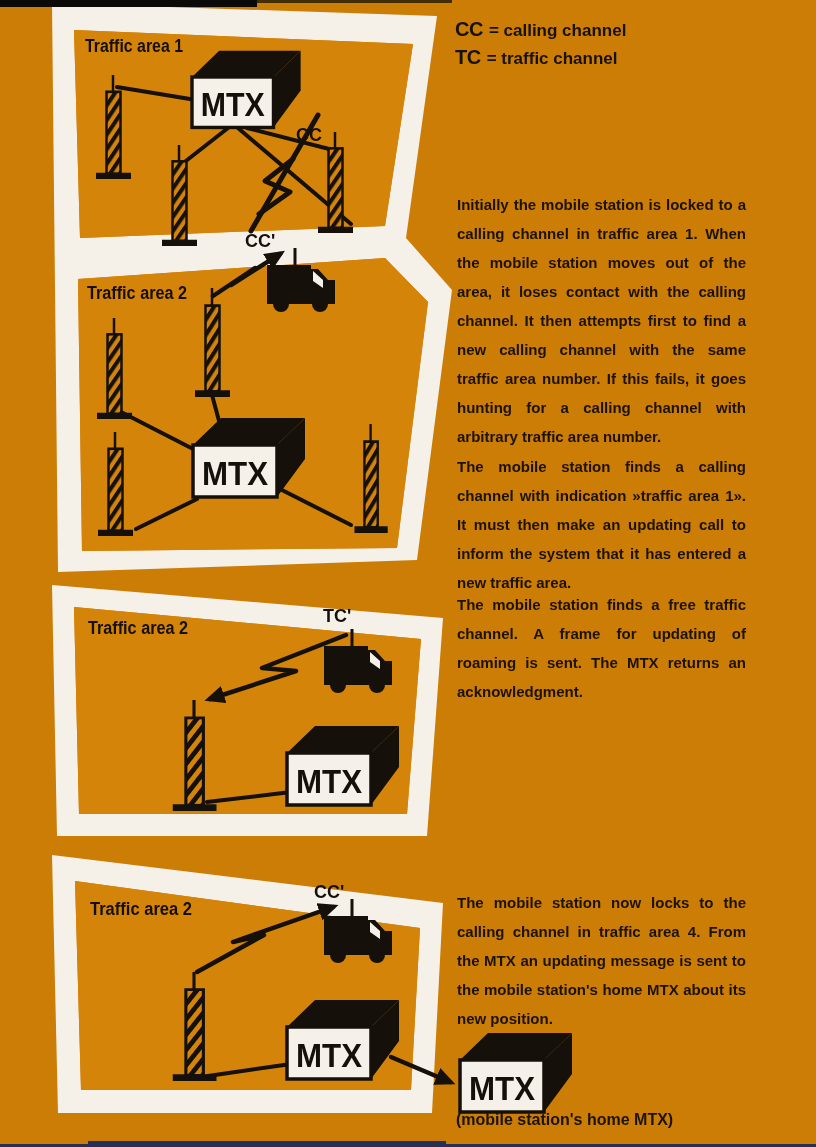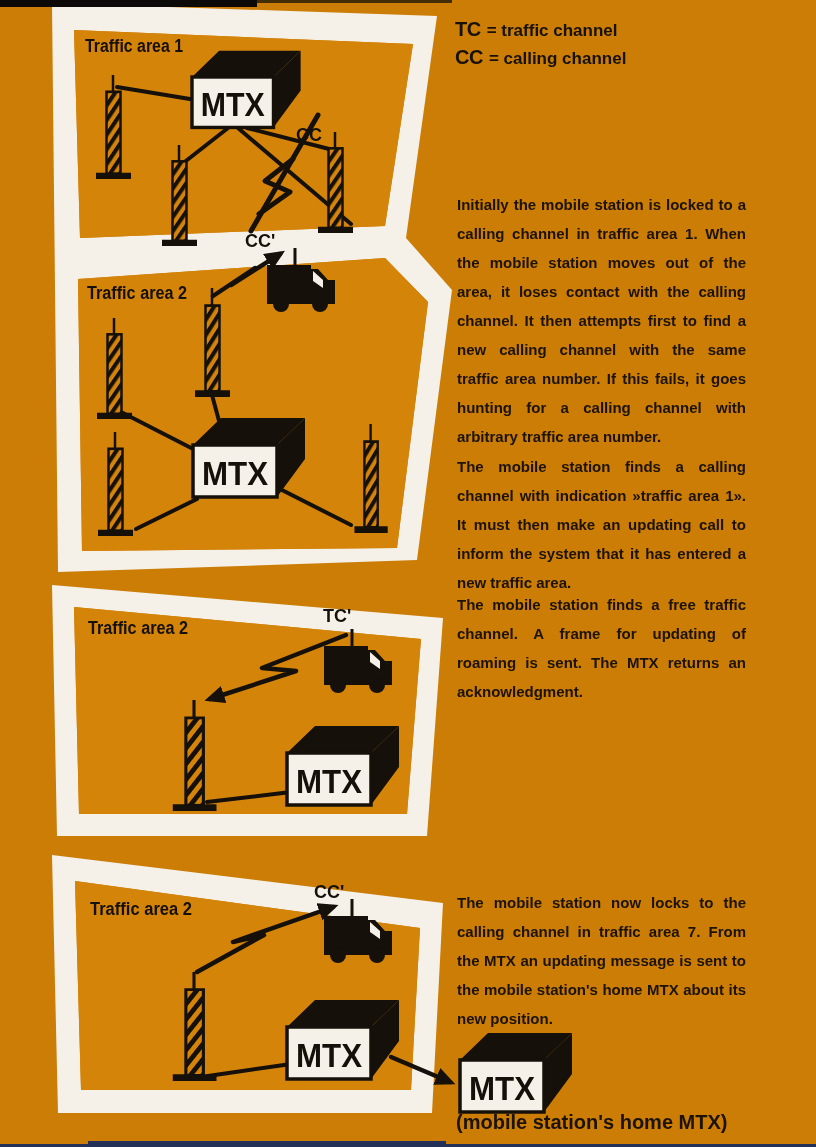--- a/index.html
+++ b/index.html
@@ -18,21 +18,21 @@
   .legend .txt{font-size:17px;font-weight:700;margin-left:6px;}
   .para{
     left:457px;width:289px;
     font-size:15px;line-height:29px;font-weight:700;
     text-align:justify;color:#1c1206;
   }
   .para1{top:190px;}
   .para2{top:452px;}
   .para3{top:590px;}
   .para4{top:888px;}
-  .caption{left:456px;top:1111px;width:330px;font-size:20px;font-weight:700;color:#1c1206;}
+  .caption{left:456px;top:1111px;width:330px;font-size:16px;font-weight:700;color:#1c1206;}
   .topbar{left:0;top:0;width:257px;height:7px;background:#0c0a08;}
   .topline{left:0;top:0;width:452px;height:3px;background:rgba(42,30,8,0.85);}
   .bottombar{left:88px;top:1141px;width:358px;height:6px;background:#233058;}
   .bottomline{left:0;top:1144px;width:816px;height:3px;background:#233058;}
 </style>
 </head>
 <body>
 
 <svg class="abs" width="816" height="1147" viewBox="0 0 816 1147" xmlns="http://www.w3.org/2000/svg">
   <defs>
@@ -133,30 +133,30 @@
     <use href="#tower" transform="translate(184,972) scale(1.25,1.1)"></use>
     <use href="#mtxbox" transform="translate(287,1027)"></use>
     <line x1="391" y1="1057" x2="450" y2="1082" stroke="#15100a" stroke-width="4.5" stroke-linecap="round" marker-end="url(#arr)"></line>
   </g>
 
   <use href="#mtxbox" transform="translate(460,1060)"></use>
 </svg>
 
 <div class="abs legend">
   <div class="row">
-    <span class="abbr">TC</span><span class="txt">= traffic channel</span>
+    <span class="abbr">CC</span><span class="txt">= calling channel</span>
   </div>
   <div class="row">
-    <span class="abbr">CC</span><span class="txt">= calling channel</span>
+    <span class="abbr">TC</span><span class="txt">= traffic channel</span>
   </div>
 </div>
 
 <div class="abs para para1">Initially the mobile station is locked to a calling channel in traffic area 1. When the mobile station moves out of the area, it loses contact with the calling channel. It then attempts first to find a new calling channel with the same traffic area number. If this fails, it goes hunting for a calling channel with arbitrary traffic area number.</div>
 <div class="abs para para2">The mobile station finds a calling channel with indication »traffic area 1». It must then make an updating call to inform the system that it has entered a new traffic area.</div>
 <div class="abs para para3">The mobile station finds a free traffic channel. A frame for updating of roaming is sent. The MTX returns an acknowledgment.</div>
-<div class="abs para para4">The mobile station now locks to the calling channel in traffic area 7. From the MTX an updating message is sent to the mobile station's home MTX about its new position.</div>
+<div class="abs para para4">The mobile station now locks to the calling channel in traffic area 4. From the MTX an updating message is sent to the mobile station's home MTX about its new position.</div>
 
 <div class="abs caption">(mobile station's home MTX)</div>
 
 <div class="abs topline"></div>
 <div class="abs topbar"></div>
 <div class="abs bottomline"></div>
 <div class="abs bottombar"></div>
 
 </body></html>

